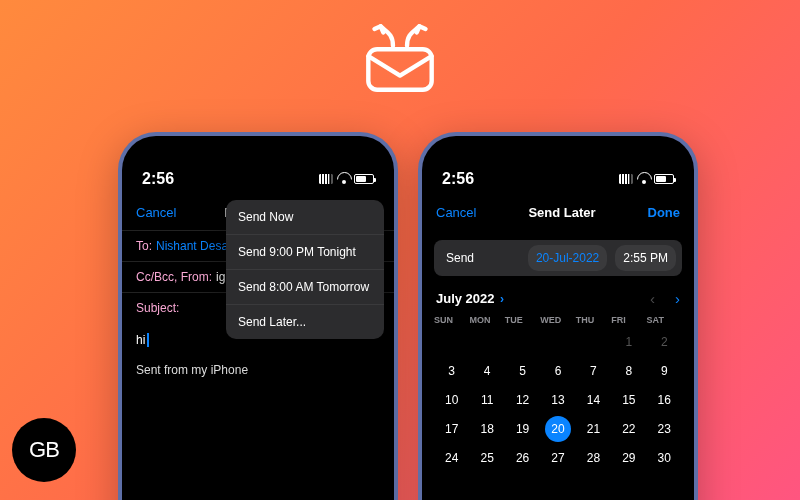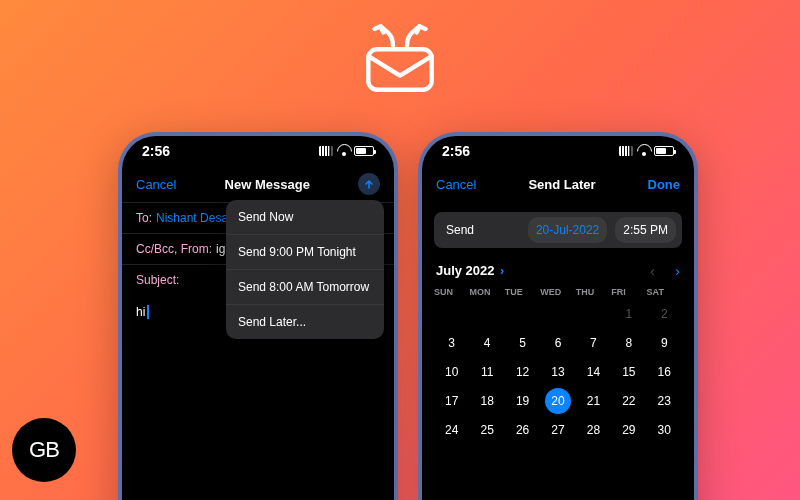--- a/index.html
+++ b/index.html
@@ -8,21 +8,21 @@
 
 .hero-icon { position:absolute; top:14px; left:50%; transform:translateX(-50%); width:88px; height:86px; }
 
 
 .phone { position:absolute; top:132px; width:280px; height:520px; border-radius:38px; background:#5e6fa8; padding:4px; box-shadow:0 10px 40px rgba(0,0,0,.25); }
 .phone.left { left:118px; }
 .phone.right { left:418px; }
 .screen { width:100%; height:100%; background:#000; border-radius:34px; overflow:hidden; position:relative; }
 
 
-.statusbar { height:30px; display:flex; justify-content:space-between; align-items:center; padding:12px 20px; color:#fff; font-size:14px; font-weight:600; }
+.statusbar { height:30px; display:flex; justify-content:space-between; align-items:center; padding:12px 20px; color:#fff; font-size:16px; font-weight:600;margin-top:28px; }
 .statusbar .right { display:flex; gap:4px; align-items:center; }
 .sig,.wifi,.batt { display:inline-block; }
 .sig { width:14px; height:10px; background:linear-gradient(to right,#fff 0 70%,#555 70%); -webkit-mask:repeating-linear-gradient(90deg,#000 0 2px,transparent 2px 3px); mask:repeating-linear-gradient(90deg,#000 0 2px,transparent 2px 3px); border-radius:1px;}
 .wifi { width:13px; height:10px; position:relative;}
 .wifi::before{content:"";position:absolute;width:13px;height:13px;border:1.5px solid #fff;border-radius:50%;clip-path:polygon(0 0,100% 0,100% 50%,0 50%);top:-2px;}
 .wifi::after{content:"";position:absolute;width:4px;height:4px;background:#fff;border-radius:50%;bottom:0;left:4.5px;}
 .batt { width:20px; height:10px; border:1px solid #fff; border-radius:2px; position:relative; }
 .batt::before{content:"";position:absolute;left:1px;top:1px;bottom:1px;width:55%;background:#fff;border-radius:1px;}
 .batt::after{content:"";position:absolute;right:-3px;top:3px;width:2px;height:4px;background:#fff;border-radius:0 1px 1px 0;}
 .notch { position:absolute; top:0; left:50%; transform:translateX(-50%); width:100px; height:20px; background:#000; border-radius:0 0 14px 14px; z-index:5; }
@@ -116,20 +116,21 @@
       <span class="val">ig</span>
     </div>
     <div class="fieldrow">
       <span class="lbl">Subject:</span>
     </div>
     <div class="body-area">
       <div class="bodytext">
         <span>hi</span>
         <span class="cursor"></span>
       </div>
+      <div class="signature">Sent from my iPhone</div>
     </div>
 
     <div class="popup">
       <div class="popup-item">Send Now</div>
       <div class="popup-item">Send 9:00 PM Tonight</div>
       <div class="popup-item">Send 8:00 AM Tomorrow</div>
       <div class="popup-item">Send Later...</div>
     </div>
 
   </div>

